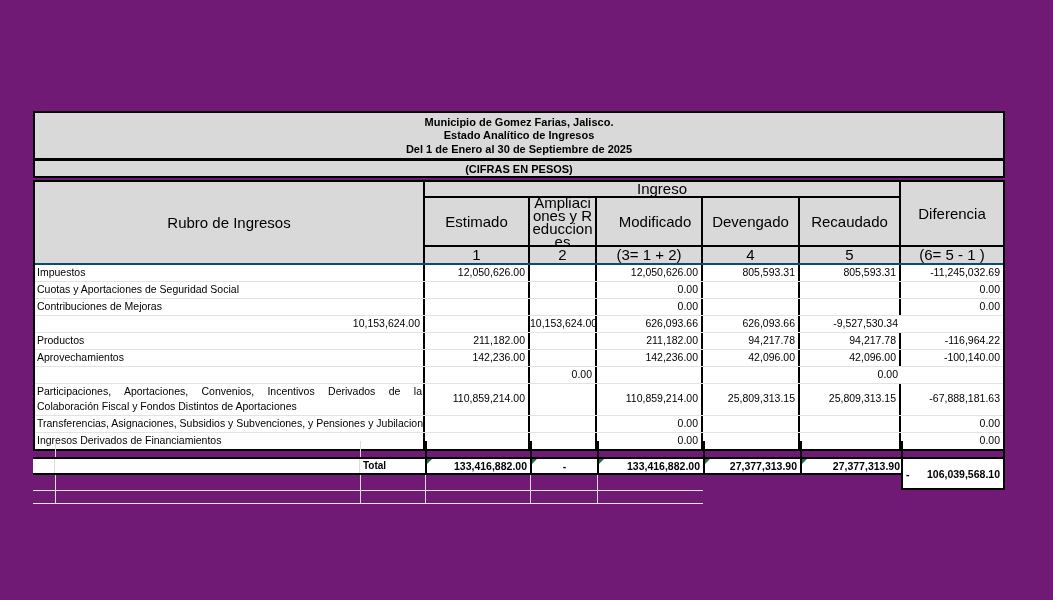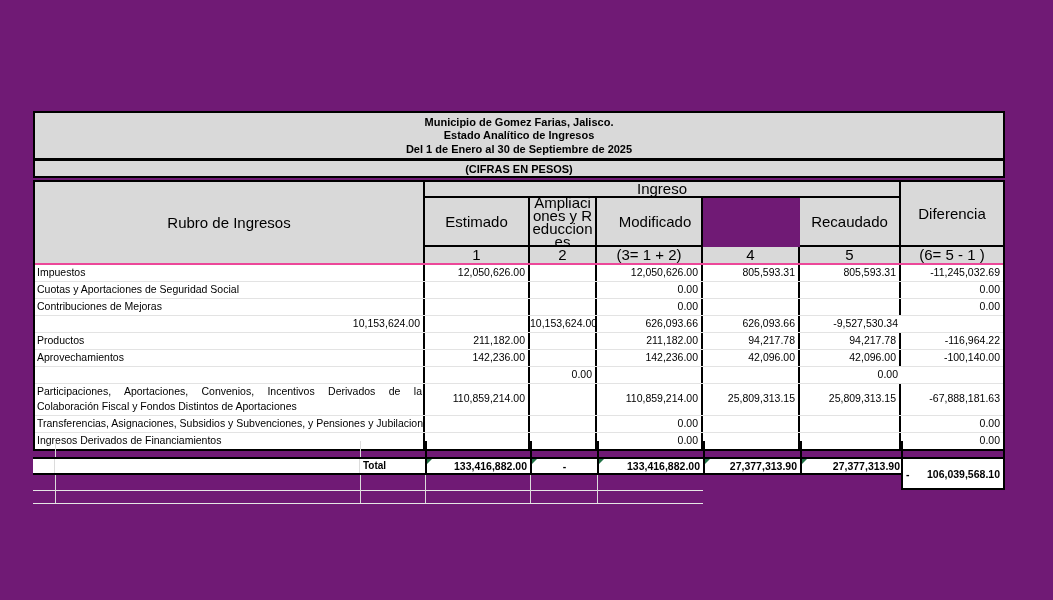--- a/index.html
+++ b/index.html
@@ -33,21 +33,21 @@
   .hc-dif{grid-area:dif;border-bottom:2px solid #000;}
   .hc-n1{grid-area:n1;border-right:2px solid #000;}
   .hc-n2{grid-area:n2;border-right:2px solid #000;}
   .hc-n3{grid-area:n3;border-right:2px solid #000;}
   .hc-n4{grid-area:n4;border-right:2px solid #000;}
   .hc-n5{grid-area:n5;border-right:2px solid #000;}
   .hc-n6{grid-area:n6;}
   
   .brow{display:grid;grid-template-columns:390px 105px 67px 106px 97px 101px 1fr;height:16px;
         border-top:1px solid #e3e3e3;background:#fff;}
-  .brow.first{border-top:2px solid #ec4899;}
+  .brow.first{border-top:2px solid #0c4a6e;}
   .brow.tall{height:31px;}
   .bcell{box-sizing:border-box;font-size:10.5px;line-height:15px;overflow:hidden;}
   .blabel{padding-left:2px;white-space:nowrap;border-right:2px solid #000;}
   .blabel.wrap{white-space:normal;text-align:justify;line-height:15px;padding-right:1px;}
   .bnum{text-align:right;padding-right:3px;border-right:2px solid #000;}
   .bnum.last{border-right:none;}
   
   .gap-row{position:absolute;left:33px;top:441px;width:972px;height:16px;}
   .vline-b{position:absolute;top:0;bottom:0;width:2px;background:#000;}
   .vline-f{position:absolute;top:0;bottom:0;width:1px;background:#dcdcdc;}
@@ -87,20 +87,21 @@
     <span>(CIFRAS EN PESOS)</span>
   </div>
 
   <div class="sheet-table">
     <div class="hdr-grid">
       <div class="hcell hc-rubro">Rubro de Ingresos</div>
       <div class="hcell hc-ing">Ingreso</div>
       <div class="hcell hc-est">Estimado</div>
       <div class="hcell hc-amp">Ampliaciones y Reducciones</div>
       <div class="hcell hc-mod">Modificado</div>
+      <div class="hcell hc-dev">Devengado</div>
       <div class="hcell hc-rec">Recaudado</div>
       <div class="hcell hc-dif">Diferencia</div>
       <div class="hcell hc-n1">1</div>
       <div class="hcell hc-n2">2</div>
       <div class="hcell hc-n3">(3= 1 + 2)</div>
       <div class="hcell hc-n4">4</div>
       <div class="hcell hc-n5">5</div>
       <div class="hcell hc-n6">(6= 5 - 1 )</div>
     </div>
 

